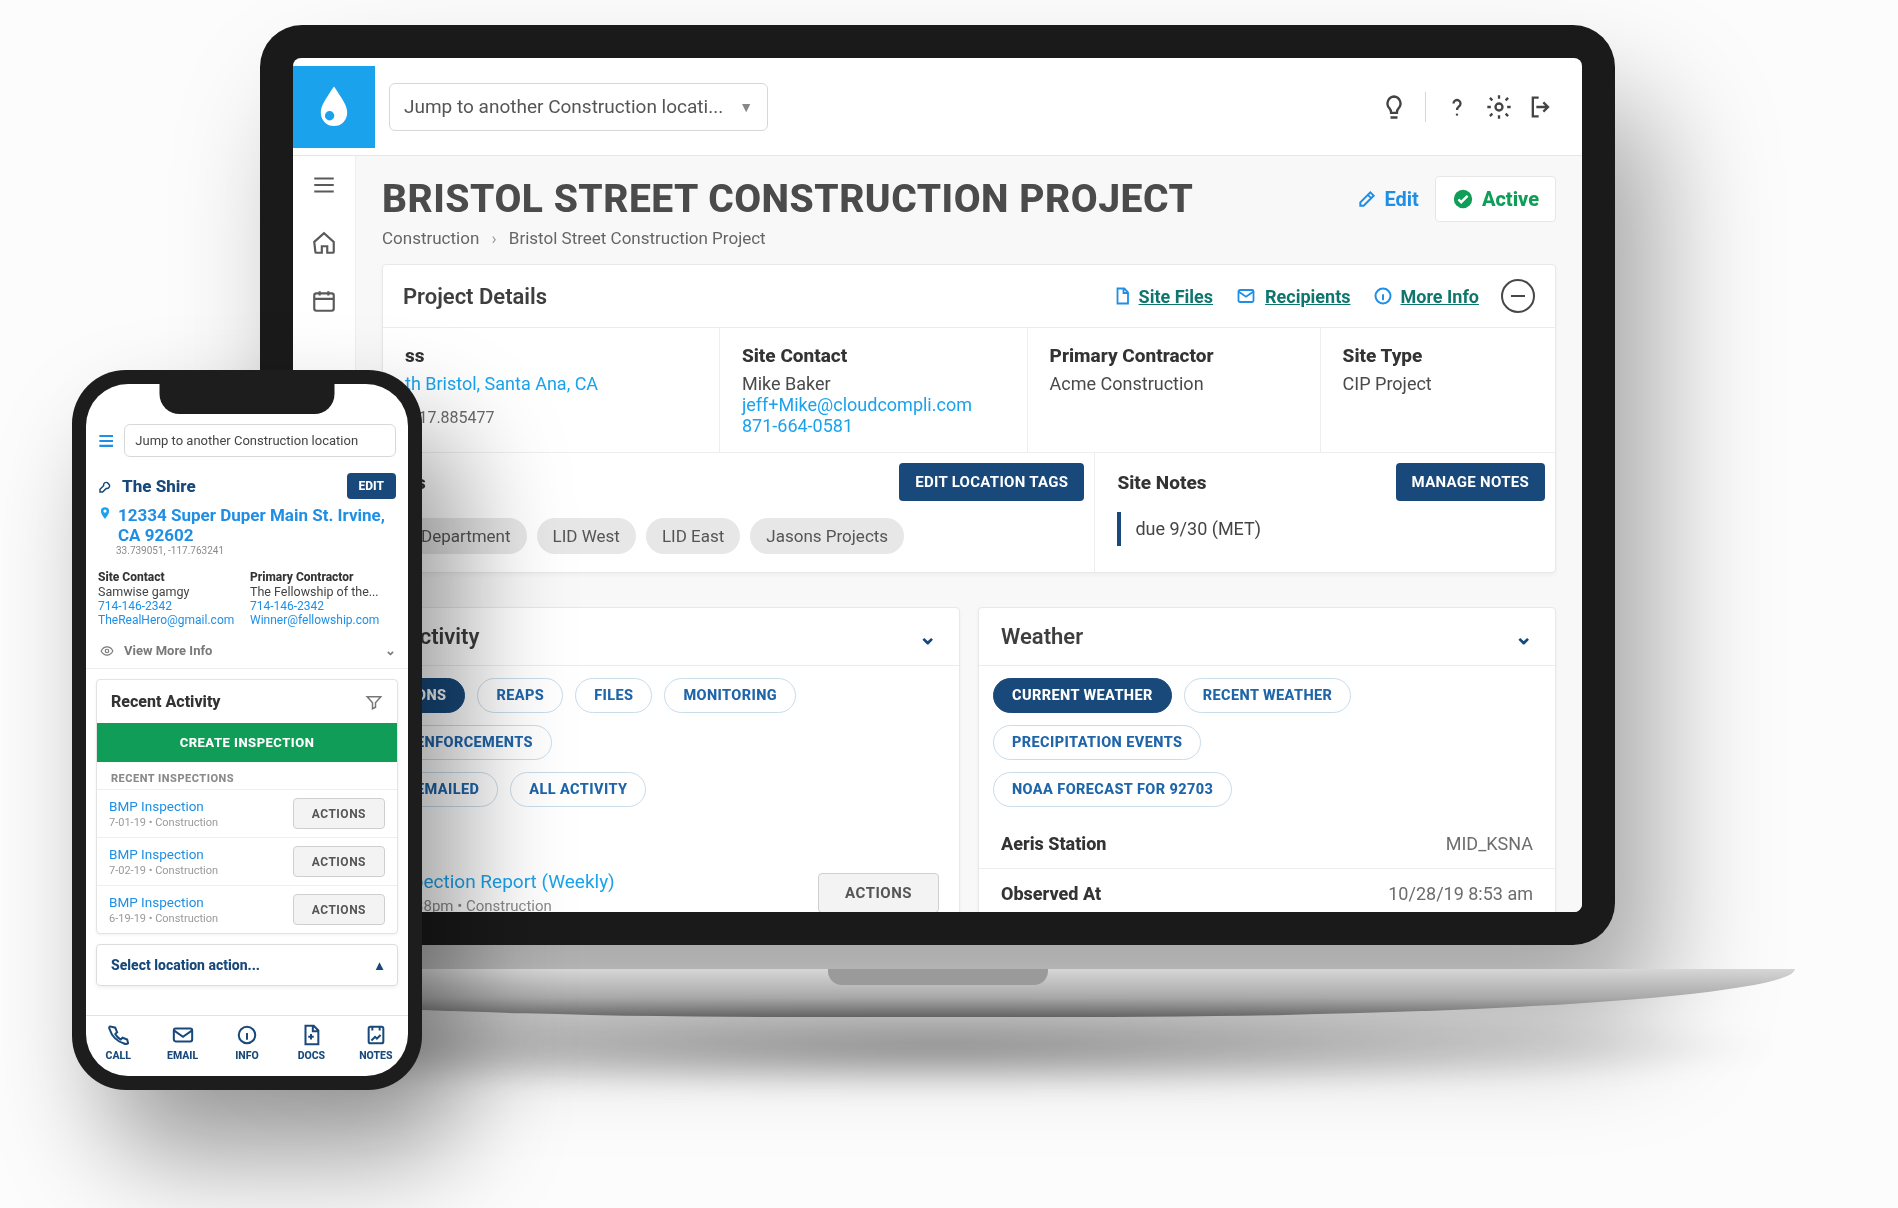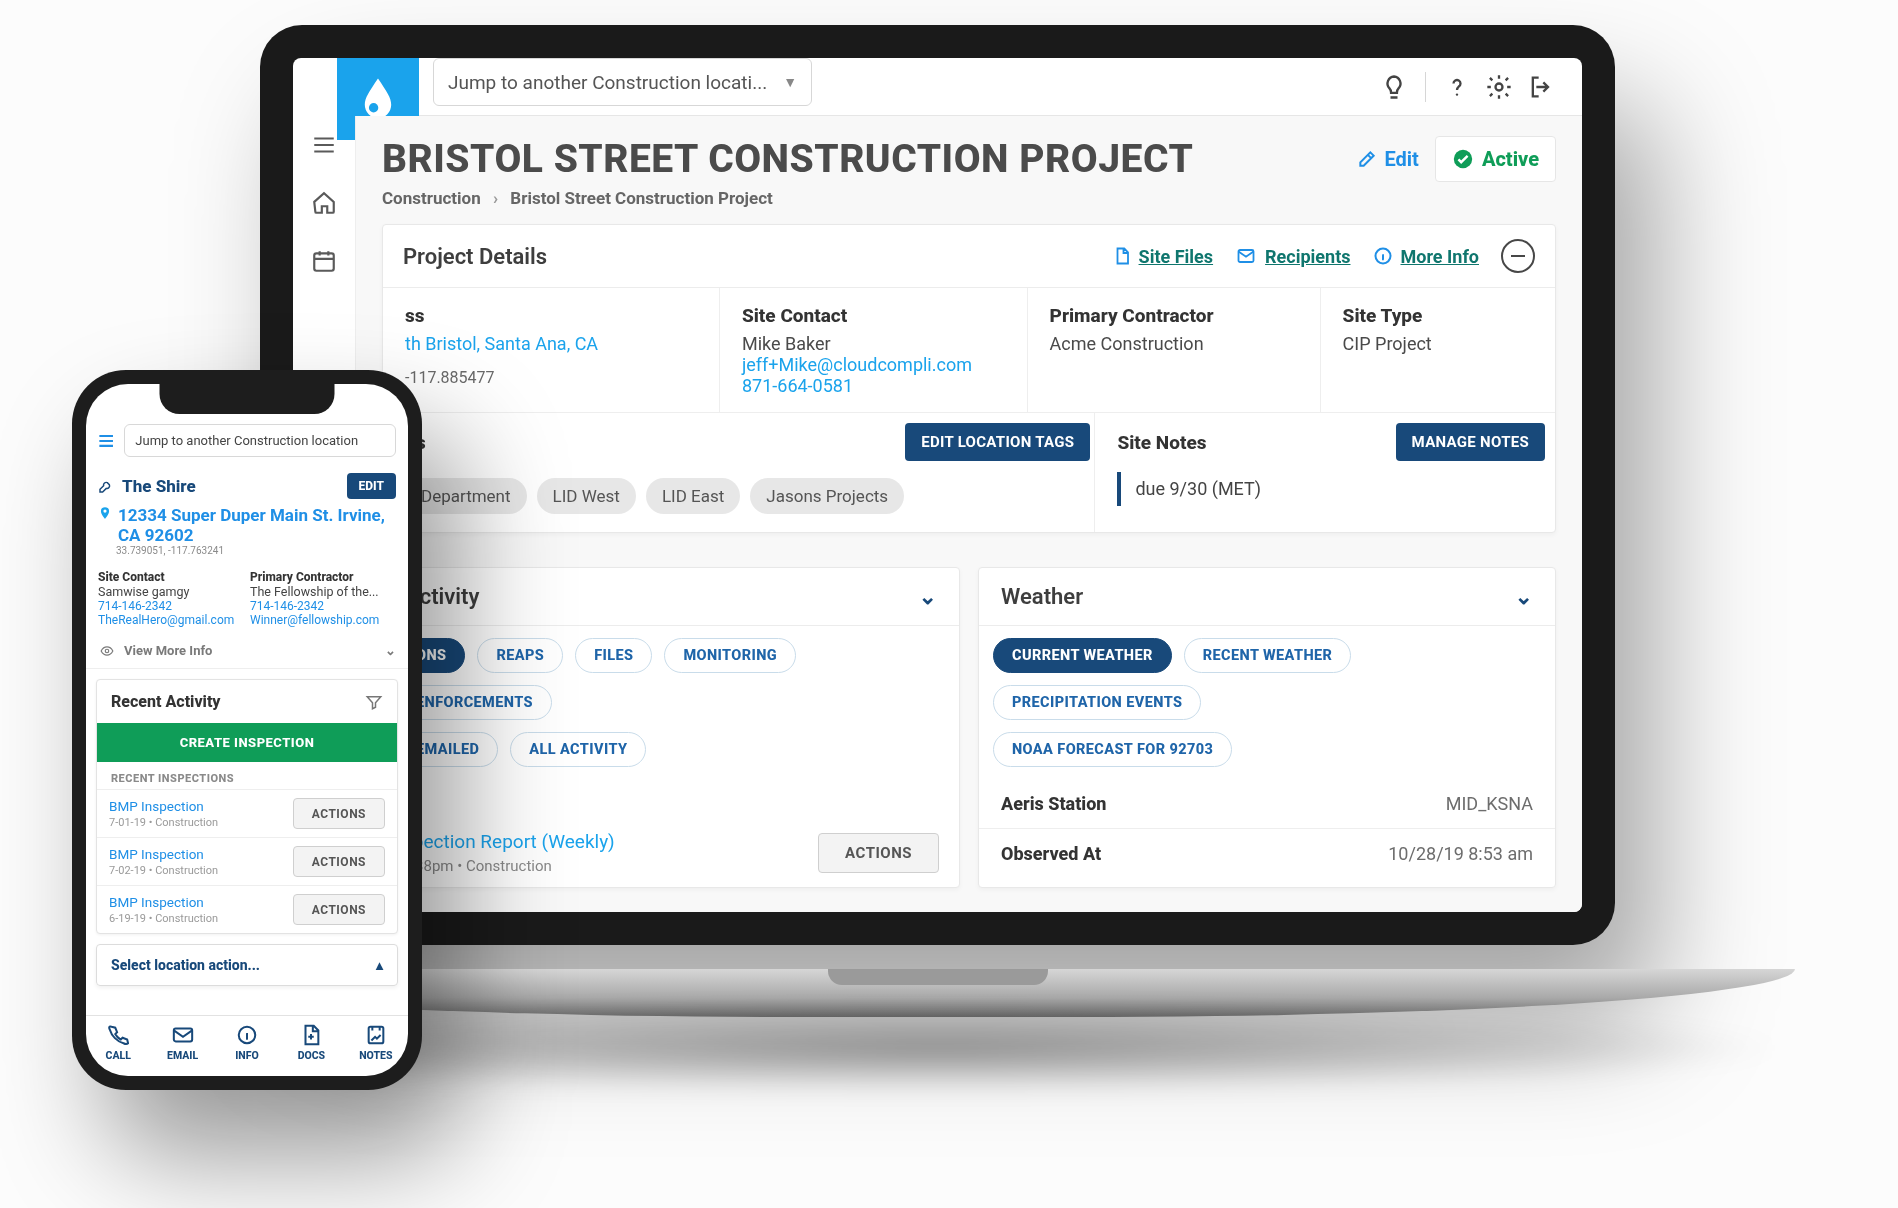--- a/index.html
+++ b/index.html
@@ -6,41 +6,41 @@
   body { background:#fcfcfc; width:1898px; height:1208px; position:relative; overflow:hidden; }
 
   
   .laptop { position:absolute; left:260px; top:25px; width:1355px; height:960px; }
   .laptop-body { width:100%; height:920px; background:#1a1a1a; border-radius:42px; padding:33px; box-shadow: 40px 80px 120px rgba(0,0,0,.35); position:relative;}
   .laptop-screen { width:100%; height:100%; background:#fff; border-radius:8px; overflow:hidden; display:flex; flex-direction:column; }
   .laptop-base { position:absolute; left:-180px; right:-180px; bottom:-32px; height:48px; background:linear-gradient(#d6d6d6,#a9a9a9 60%,#6f6f6f); border-radius:0 0 900px 900px/0 0 60px 60px; }
   .laptop-base::before{content:"";position:absolute;left:50%;transform:translateX(-50%);top:0;width:220px;height:16px;background:#9a9a9a;border-radius:0 0 14px 14px;}
   .laptop-shadow{position:absolute;left:-180px;right:-180px;bottom:-108px;height:90px;background:radial-gradient(ellipse at center, rgba(0,0,0,.35), rgba(0,0,0,0) 70%);filter:blur(10px);}
 
-  .topbar{display:flex;height:58px;border-bottom:1px solid #e6e6e6;margin-left:44px;}
+  .topbar{display:flex;align-items:center;height:98px;border-bottom:1px solid #e6e6e6;}
   .logo-sq{width:82px;height:82px;background:#1aa3ec;display:flex;align-items:center;justify-content:center;}
   .logo-sq svg{width:36px;height:44px;}
   .jump-sel{margin-left:14px;border:1px solid #d7d7d7;border-radius:6px;height:48px;display:flex;align-items:center;padding:0 14px;color:#555;font-size:19px;cursor:pointer;}
   .jump-sel .caret{margin-left:16px;color:#888;font-size:14px;}
   .top-icons{margin-left:auto;display:flex;align-items:center;gap:8px;padding-right:24px;}
   .ticon { width:34px;height:34px;display:flex;align-items:center;justify-content:center;color:#444;cursor:pointer;}
   .ticon svg{width:28px;height:28px;stroke:#444;fill:none;stroke-width:2;}
   .tdiv{width:1px;height:30px;background:#d6d6d6;margin:0 6px;}
 
   .app-body{flex:1;display:flex;overflow:hidden;}
   .sidenav{width:63px;border-right:1px solid #eee;display:flex;flex-direction:column;align-items:center;padding-top:14px;gap:28px;}
   .navicon{width:30px;height:30px;color:#5a5a5a;cursor:pointer;display:flex;align-items:center;justify-content:center;}
   .navicon svg{width:26px;height:26px;stroke:#5a5a5a;fill:none;stroke-width:2;}
 
   .content{flex:1;padding:20px 26px 0 26px;background:#f8f8f8;overflow:hidden;}
   .title-row{display:flex;align-items:center;gap:16px;}
   .page-title{font-size:39px;font-weight:800;color:#4b4b4b;letter-spacing:.5px;}
   .edit-link{margin-left:auto;color:#1f8fe6;font-weight:700;display:flex;align-items:center;gap:8px;font-size:20px;cursor:pointer;}
   .active-badge{background:#fff;border:1px solid #e6e6e6;border-radius:4px;padding:10px 16px;color:#0f9d58;font-weight:800;font-size:20px;display:flex;align-items:center;gap:8px;}
-  .bc{font-size:17px;color:#666;margin-top:6px;font-weight:bold;}
+  .bc{font-size:17px;color:#666;margin-top:6px;}
   .bc .sep{margin:0 8px;color:#999;}
 
   .panel{background:#fff;border:1px solid #e8e8e8;border-radius:4px;margin-top:16px;box-shadow:0 2px 5px rgba(0,0,0,.04);}
   .panel-hd{display:flex;align-items:center;padding:14px 20px;border-bottom:1px solid #ececec;}
   .panel-title{font-size:22px;font-weight:600;color:#3e3e3e;}
   .hd-links{margin-left:auto;display:flex;align-items:center;gap:22px;}
   .hd-link{color:#0f766e;font-weight:700;font-size:18px;display:flex;align-items:center;gap:8px;cursor:pointer;text-decoration:underline;}
   .hd-circle{width:34px;height:34px;border:2.5px solid #474747;border-radius:50%;display:flex;align-items:center;justify-content:center;cursor:pointer;}
   .hd-circle .dash{width:14px;height:2.5px;background:#474747;}
 
@@ -48,21 +48,21 @@
   .pd-cell{padding:16px 22px;border-right:1px solid #eee;}
   .pd-cell:last-child{border-right:none;}
   .pd-lab{font-weight:800;font-size:19px;color:#333;margin-bottom:6px;}
   .pd-link{color:#1aa3ec;font-size:18px;}
   .pd-muted{color:#6a6a6a;font-size:16px;}
   .pd-text{color:#4a4a4a;font-size:18px;}
 
   .pd-split{display:grid;grid-template-columns:1.55fr 1fr;border-top:1px solid #eee;}
   .tag-side{border-right:1px solid #eee;position:relative;padding:18px 22px;}
   .btn-blue{background:#18497a;color:#fff;font-weight:700;border-radius:4px;padding:10px 16px;font-size:15px;letter-spacing:.3px;cursor:pointer;border:none;}
-  .tag-side .btn-blue{position:absolute;right:4px;top:10px;}
+  .tag-side .btn-blue{position:absolute;right:10px;top:10px;}
   .chips{display:flex;gap:10px;flex-wrap:wrap;margin-top:24px;}
   .chip{background:#e7e7e7;color:#555;border-radius:18px;padding:8px 16px;font-size:17px;}
   .notes-side{position:relative;padding:18px 22px;}
   .notes-side .btn-blue{position:absolute;right:10px;top:10px;}
   .note-block{margin-top:18px;border-left:4px solid #18497a;padding:4px 0 4px 14px;color:#444;font-size:18px;line-height:1.45;}
 
   .two-col{display:grid;grid-template-columns:1fr 1fr;gap:18px;margin-top:18px;}
   .sec-hd{display:flex;align-items:center;justify-content:space-between;padding:16px 22px;border-bottom:1px solid #ececec;}
   .sec-title{font-size:22px;font-weight:600;color:#3e3e3e;}
   .chev{color:#18497a;font-size:22px;font-weight:800;cursor:pointer;}

